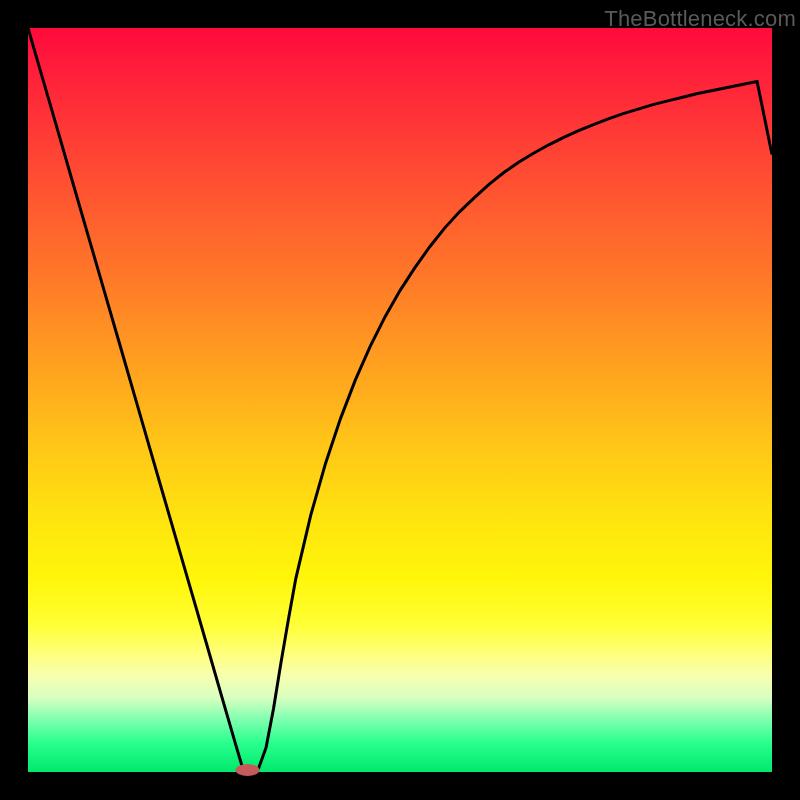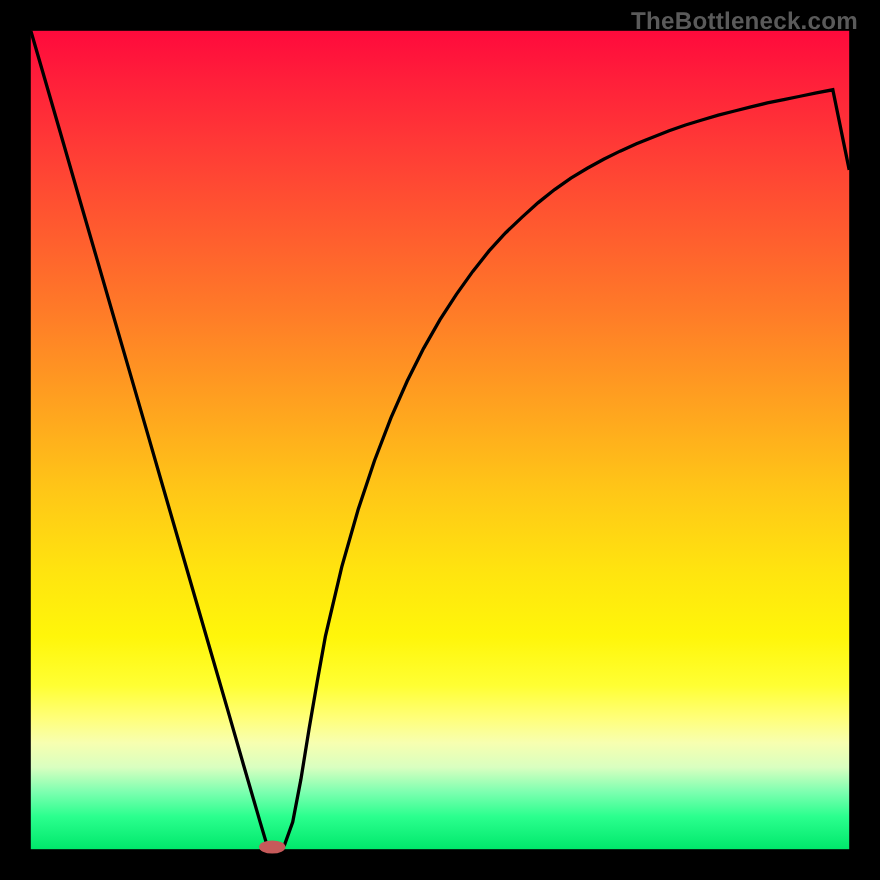--- a/index.html
+++ b/index.html
@@ -19,21 +19,21 @@
  #ffff7a 84%,
  #f7ffb0 87%,
  #d9ffc0 90%,
  #7dffb0 93%,
  #2bff8e 96%,
  #00e86b 100%);
 }
 .plot svg{position:absolute;left:0;top:0;width:744px;height:744px;overflow:visible}
 .curve{fill:none;stroke:#000;stroke-width:3}
 .minpoint{fill:#c65a5a;stroke:none}
-.watermark{position:absolute;right:20px;top:6px;color:#5a5a5a;font-size:22px;font-weight:700;letter-spacing:.2px}
+.watermark{position:absolute;right:4px;top:6px;color:#5a5a5a;font-size:22px;font-weight:400;letter-spacing:.2px}
 </style>
 </head>
 <body>
 
 <div class="frame">
   <div class="watermark">TheBottleneck.com</div>
   <div class="plot">
     <svg viewBox="0 0 744 744">
       <path id="curvePath" class="curve" d="M0.0 0.0 L14.9 51.3 L29.8 102.7 L44.6 154.0 L59.5 205.3 L74.4 256.7 L89.3 308.0 L104.2 359.4 L119.0 410.7 L133.9 462.0 L148.8 513.4 L163.7 564.7 L178.6 616.0 L193.4 667.4 L208.3 718.7 L215.8 744.0 L223.2 744.0 L230.6 740.3 L238.1 719.4 L245.5 680.8 L253.0 634.6 L260.4 591.5 L267.8 550.6 L282.7 487.3 L297.6 435.2 L312.5 390.6 L327.4 351.9 L342.2 318.4 L357.1 288.7 L372.0 262.6 L386.9 239.6 L401.8 218.7 L416.6 200.1 L431.5 183.8 L446.4 169.6 L461.3 156.2 L476.2 144.3 L491.0 133.9 L505.9 125.0 L520.8 116.8 L535.7 109.4 L550.6 102.7 L565.4 96.7 L580.3 90.8 L595.2 85.6 L610.1 81.1 L625.0 76.6 L639.8 72.9 L654.7 69.2 L669.6 65.5 L684.5 62.5 L699.4 59.5 L714.2 56.5 L729.1 53.6 L744.0 126.5 "></path>
       <ellipse id="minMark" class="minpoint" cx="219.48" cy="742" rx="12" ry="6"></ellipse>

